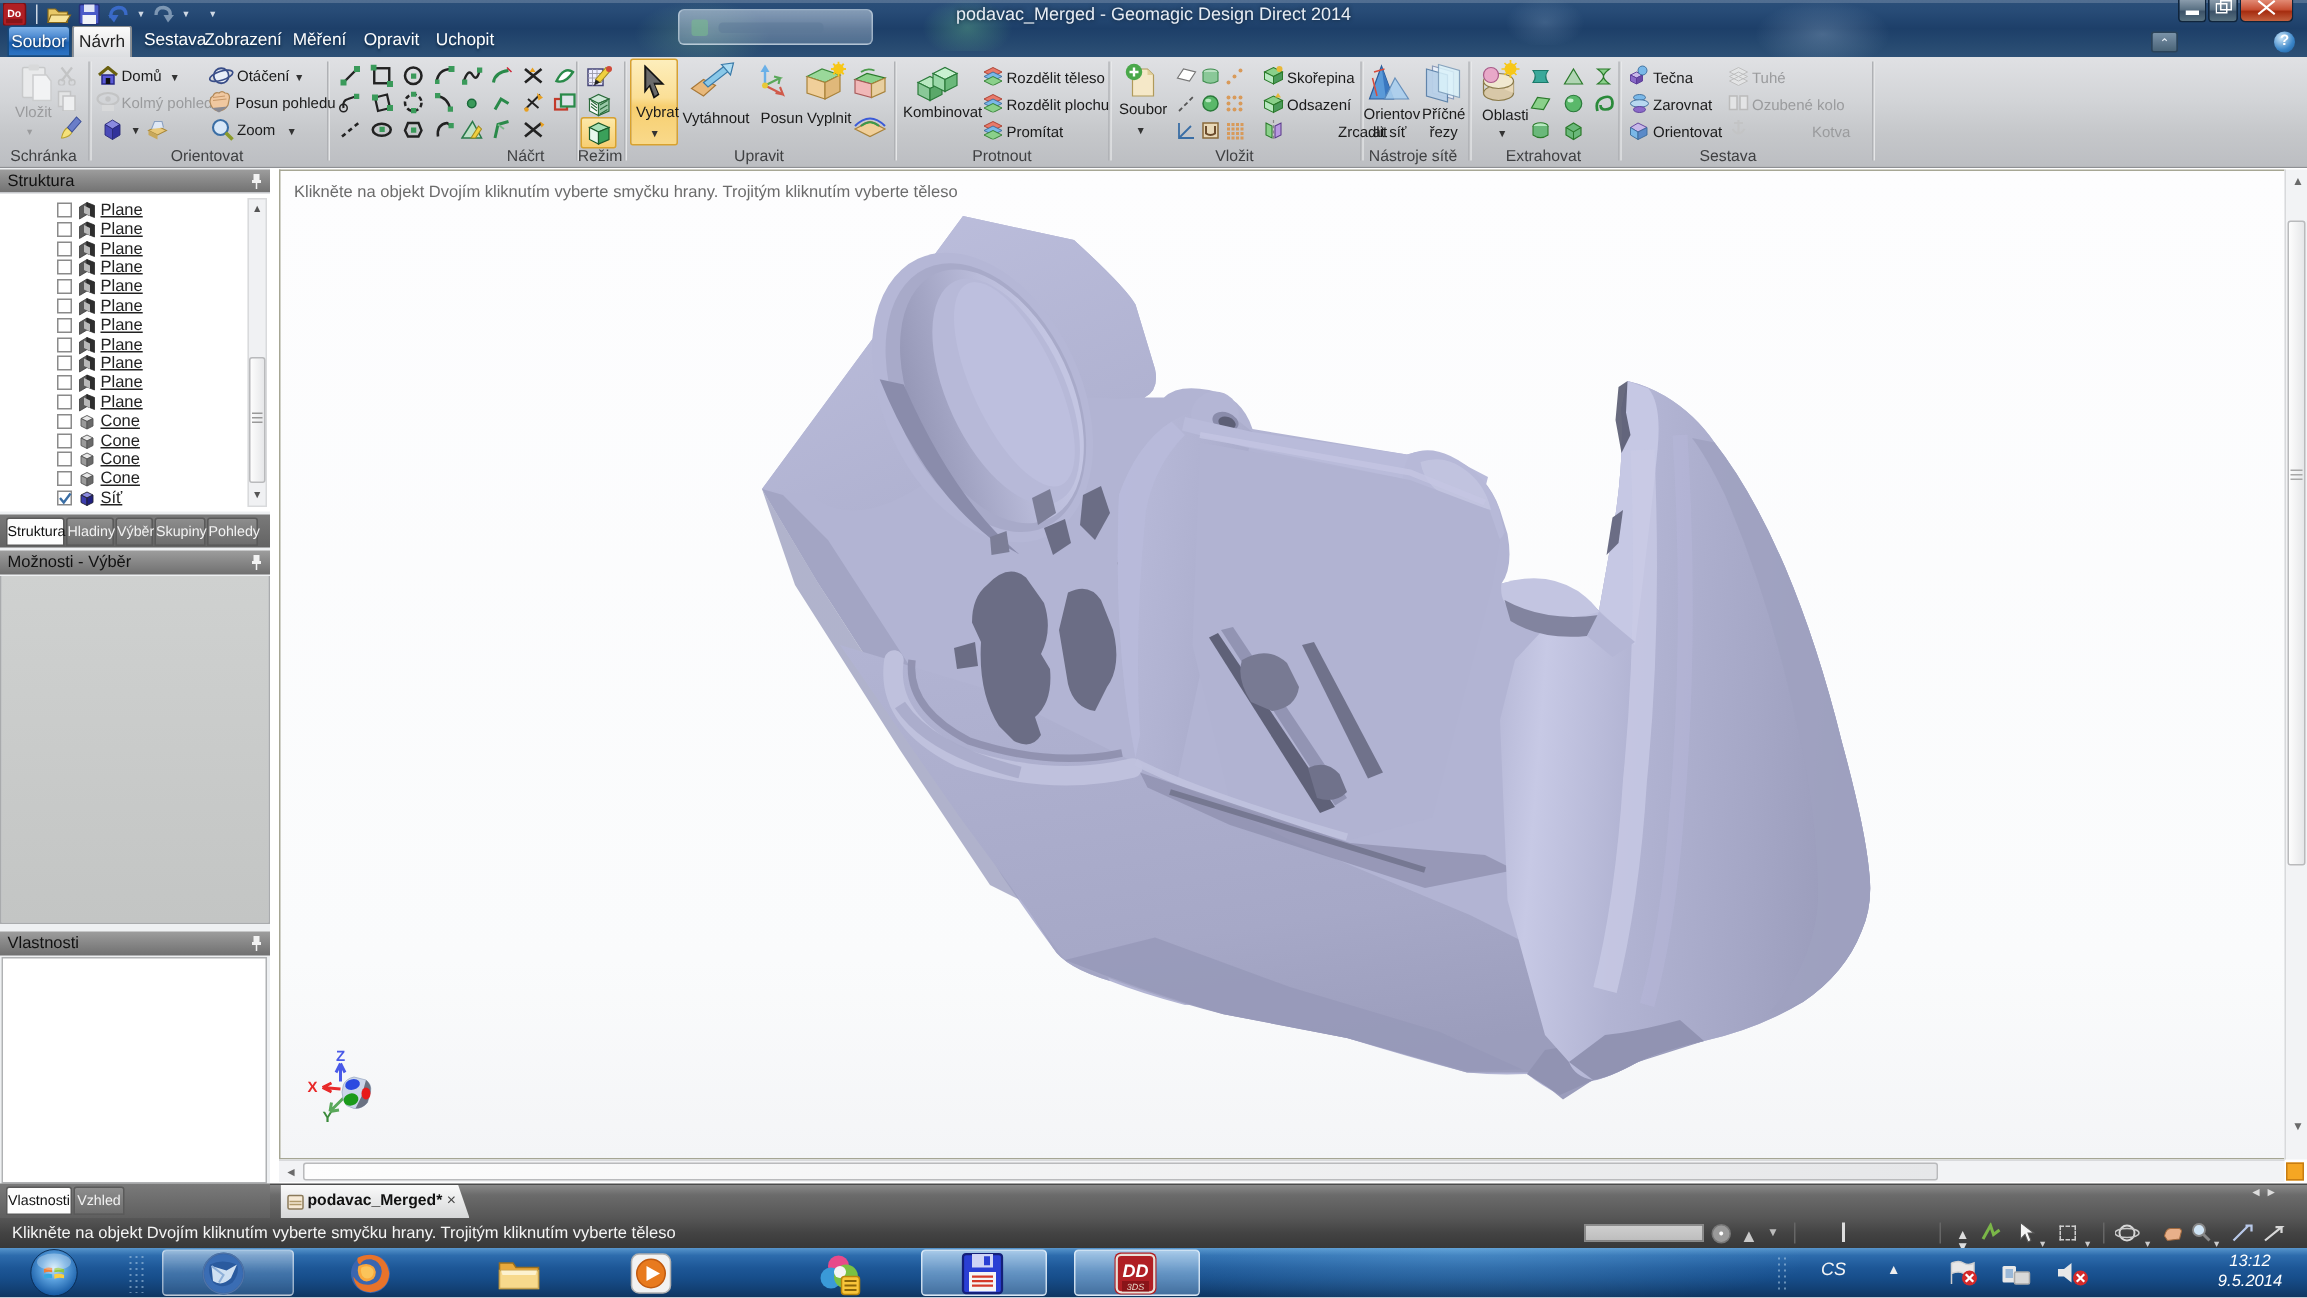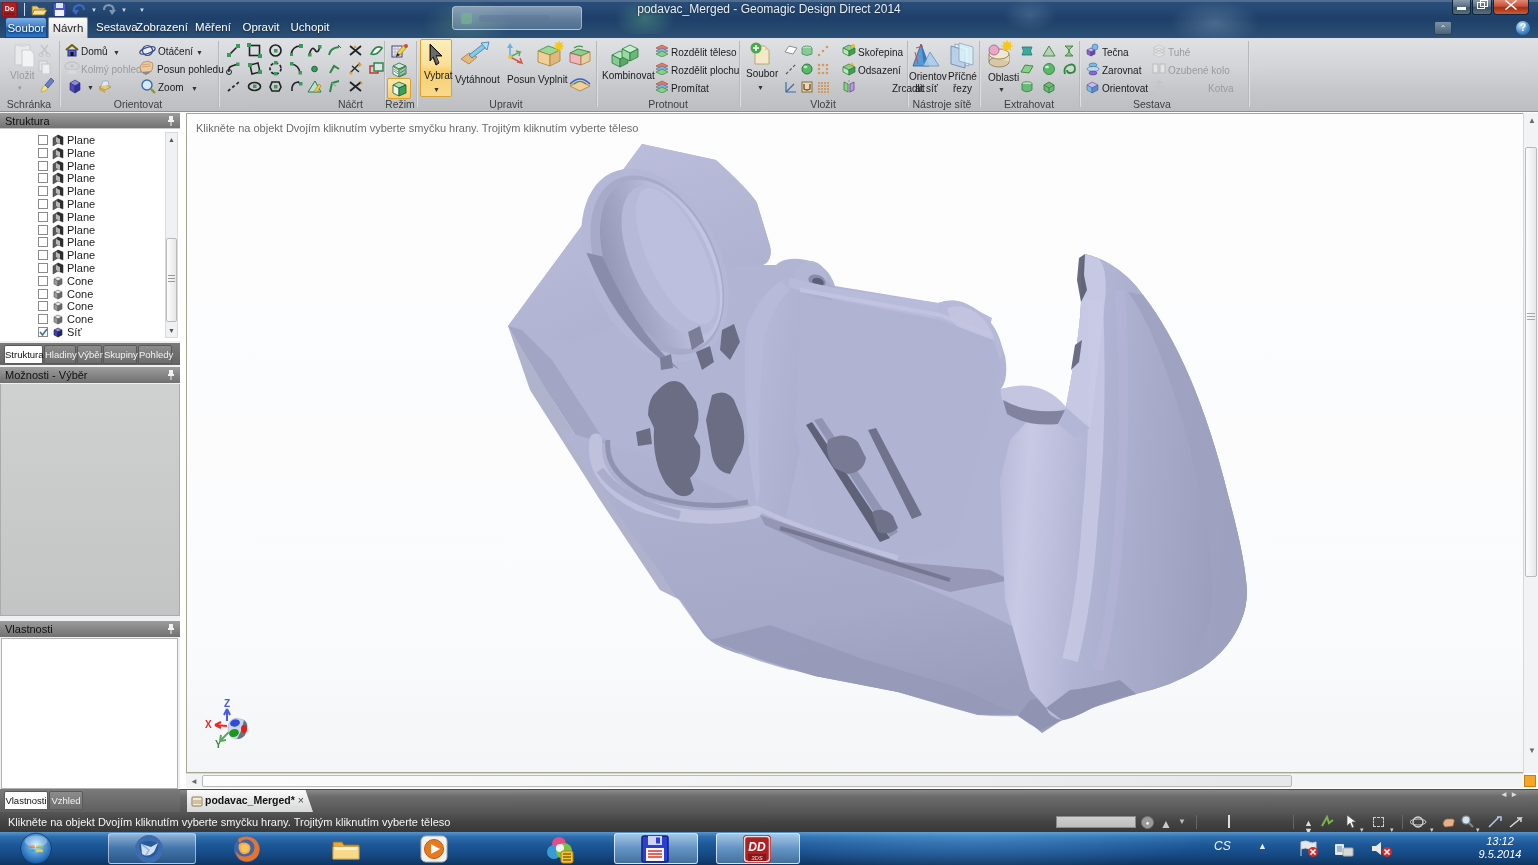--- a/index.html
+++ b/index.html
@@ -37,21 +37,21 @@
 
 
 #leftpanel { left:0; top:112px; width:180px; height:700px; background:#eef0f2; }
 .phead { position:absolute; left:0; width:180px; height:16px;
   background:linear-gradient(180deg,#9d9d9d 0%,#868686 50%,#707070 100%);
   color:#111; font-size:11px; line-height:16px; padding-left:5px; }
 .pin { position:absolute; right:5px; top:2px; width:8px; height:11px; color:#f0f0f0; font-size:10px; line-height:11px; }
 #tree { left:0; top:128px; width:180px; height:213px; background:#fff; border-top:1px solid #c6c8cc; }
 .trow { position:absolute; left:0; width:160px; height:13px; font-size:11px; color:#222; }
 .cb { position:absolute; left:38px; top:1px; width:10px; height:10px; background:#fff; border:1px solid #8a8a8a; }
-.tlab { position:absolute; left:67px; top:0px; }
+.tlab { position:absolute; left:67px; top:0px;text-decoration:underline; }
 #paneltabs1 { left:0; top:343px; width:180px; height:22px; background:linear-gradient(180deg,#7a7a7a,#636363); }
 .ptab { position:absolute; top:2px; height:19px; font-size:9.5px; color:#f2f2f2; text-align:center; line-height:18px;
   background:linear-gradient(180deg,#8d8d8d,#6d6d6d); border:1px solid #5a5a5a; border-radius:2px 2px 0 0; }
 .ptab.act { background:#fdfdfd; color:#111; }
 #optbody { left:0; top:384px; width:180px; height:232px; background:linear-gradient(180deg,#cfd1d0,#c3c5c4); border:1px solid #a9abad; border-top:none;}
 #vlbody { left:1px; top:638px; width:177px; height:151px; background:#fff; border:1px solid #b0b2b4; }
 #paneltabs2 { left:0; top:789px; width:180px; height:23px; background:linear-gradient(180deg,#7a7a7a,#5f5f5f); }
 
 
 #viewport { left:186px; top:113px; width:1337px; height:660px; background:linear-gradient(180deg,#fdfdfe 0%,#fafbfc 80%,#f4f5f7 100%); border:1px solid #a6a694; border-right:none; }

